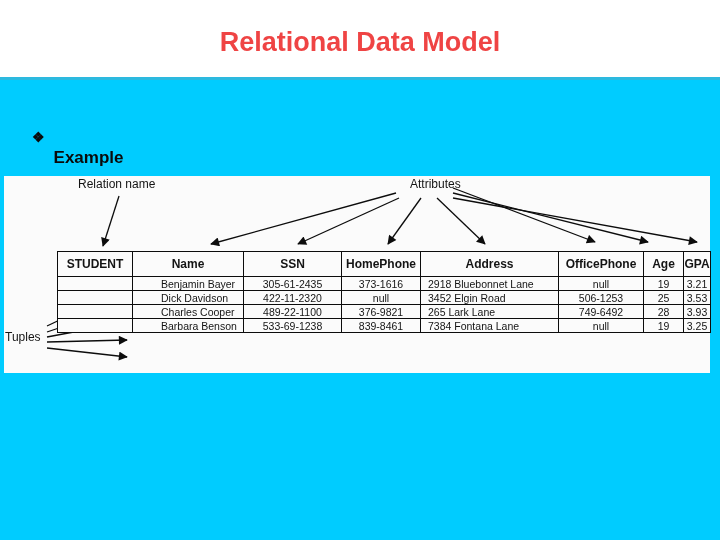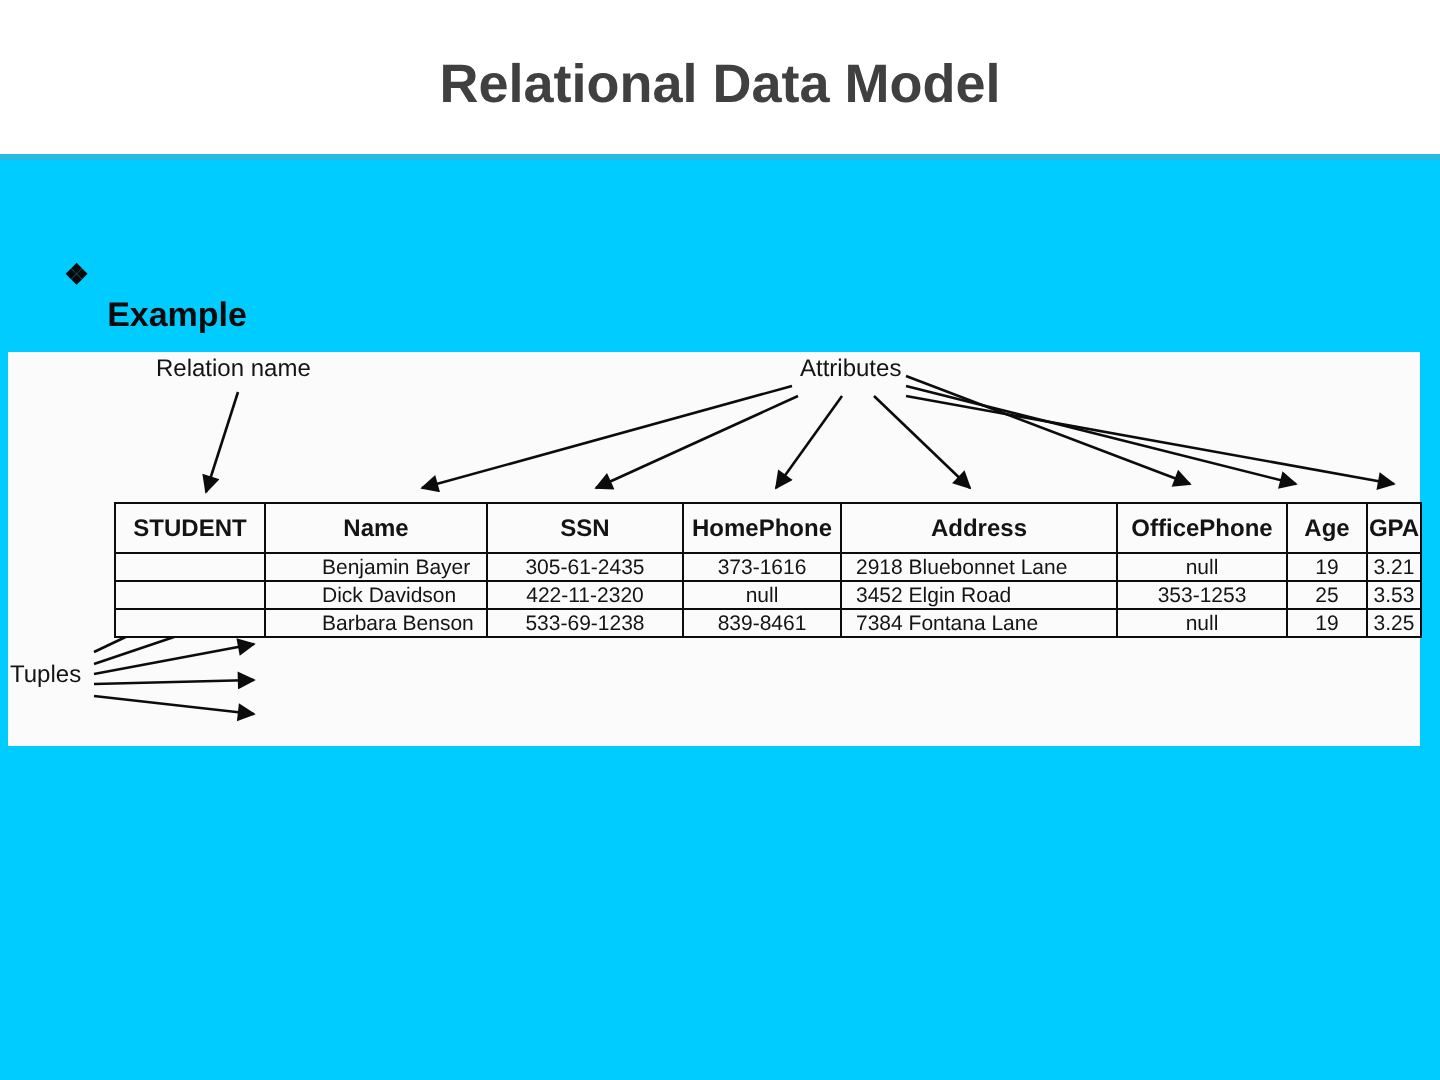--- a/index.html
+++ b/index.html
@@ -10,21 +10,21 @@
     font-family: "Liberation Sans", sans-serif;
     overflow: hidden;
     margin: 0 auto;
   }
   .slide-title {
     position: absolute;
     top: 27px; left: 0; width: 720px;
     text-align: center;
     font-size: 27px;
     font-weight: bold;
-    color: #404040;
+    color: #ef4444;
   }
   .content-bg {
     position: absolute;
     left: 0; top: 77px;
     width: 720px; height: 463px;
     background: #00CCFF;
     border-top: 3px solid #2CB9DF;
     box-sizing: border-box;
   }
   .bullet-line {
@@ -50,21 +50,21 @@
     pointer-events: none;
   }
   .diagram-label {
     position: absolute;
     font-size: 12px;
     color: #141414;
     white-space: nowrap;
     line-height: 1.1;
   }
   .lbl-relation-name { left: 78px;  top: 178px; }
-  .lbl-attributes    { left: 400px; top: 178px; }
+  .lbl-attributes    { left: 410px; top: 178px; }
   .lbl-tuples        { left: 5px;   top: 331px; }
 
   table.student {
     position: absolute;
     left: 57px; top: 251px;
     width: 653px;
     border-collapse: collapse;
     table-layout: fixed;
   }
   table.student th, table.student td {
@@ -174,23 +174,33 @@
           <td class="col-4">null</td>
           <td class="col-5">19</td>
           <td class="col-6">3.21</td>
         </tr>
         <tr>
           <td class="spacer"></td>
           <td class="col-0">Dick Davidson</td>
           <td class="col-1">422-11-2320</td>
           <td class="col-2">null</td>
           <td class="col-3">3452 Elgin Road</td>
-          <td class="col-4">353-1253</td>
+          <td class="col-4">506-1253</td>
           <td class="col-5">25</td>
           <td class="col-6">3.53</td>
+        </tr>
+        <tr>
+          <td class="spacer"></td>
+          <td class="col-0">Charles Cooper</td>
+          <td class="col-1">489-22-1100</td>
+          <td class="col-2">376-9821</td>
+          <td class="col-3">265 Lark Lane</td>
+          <td class="col-4">749-6492</td>
+          <td class="col-5">28</td>
+          <td class="col-6">3.93</td>
         </tr>
         <tr>
           <td class="spacer"></td>
           <td class="col-0">Barbara Benson</td>
           <td class="col-1">533-69-1238</td>
           <td class="col-2">839-8461</td>
           <td class="col-3">7384 Fontana Lane</td>
           <td class="col-4">null</td>
           <td class="col-5">19</td>
           <td class="col-6">3.25</td>

